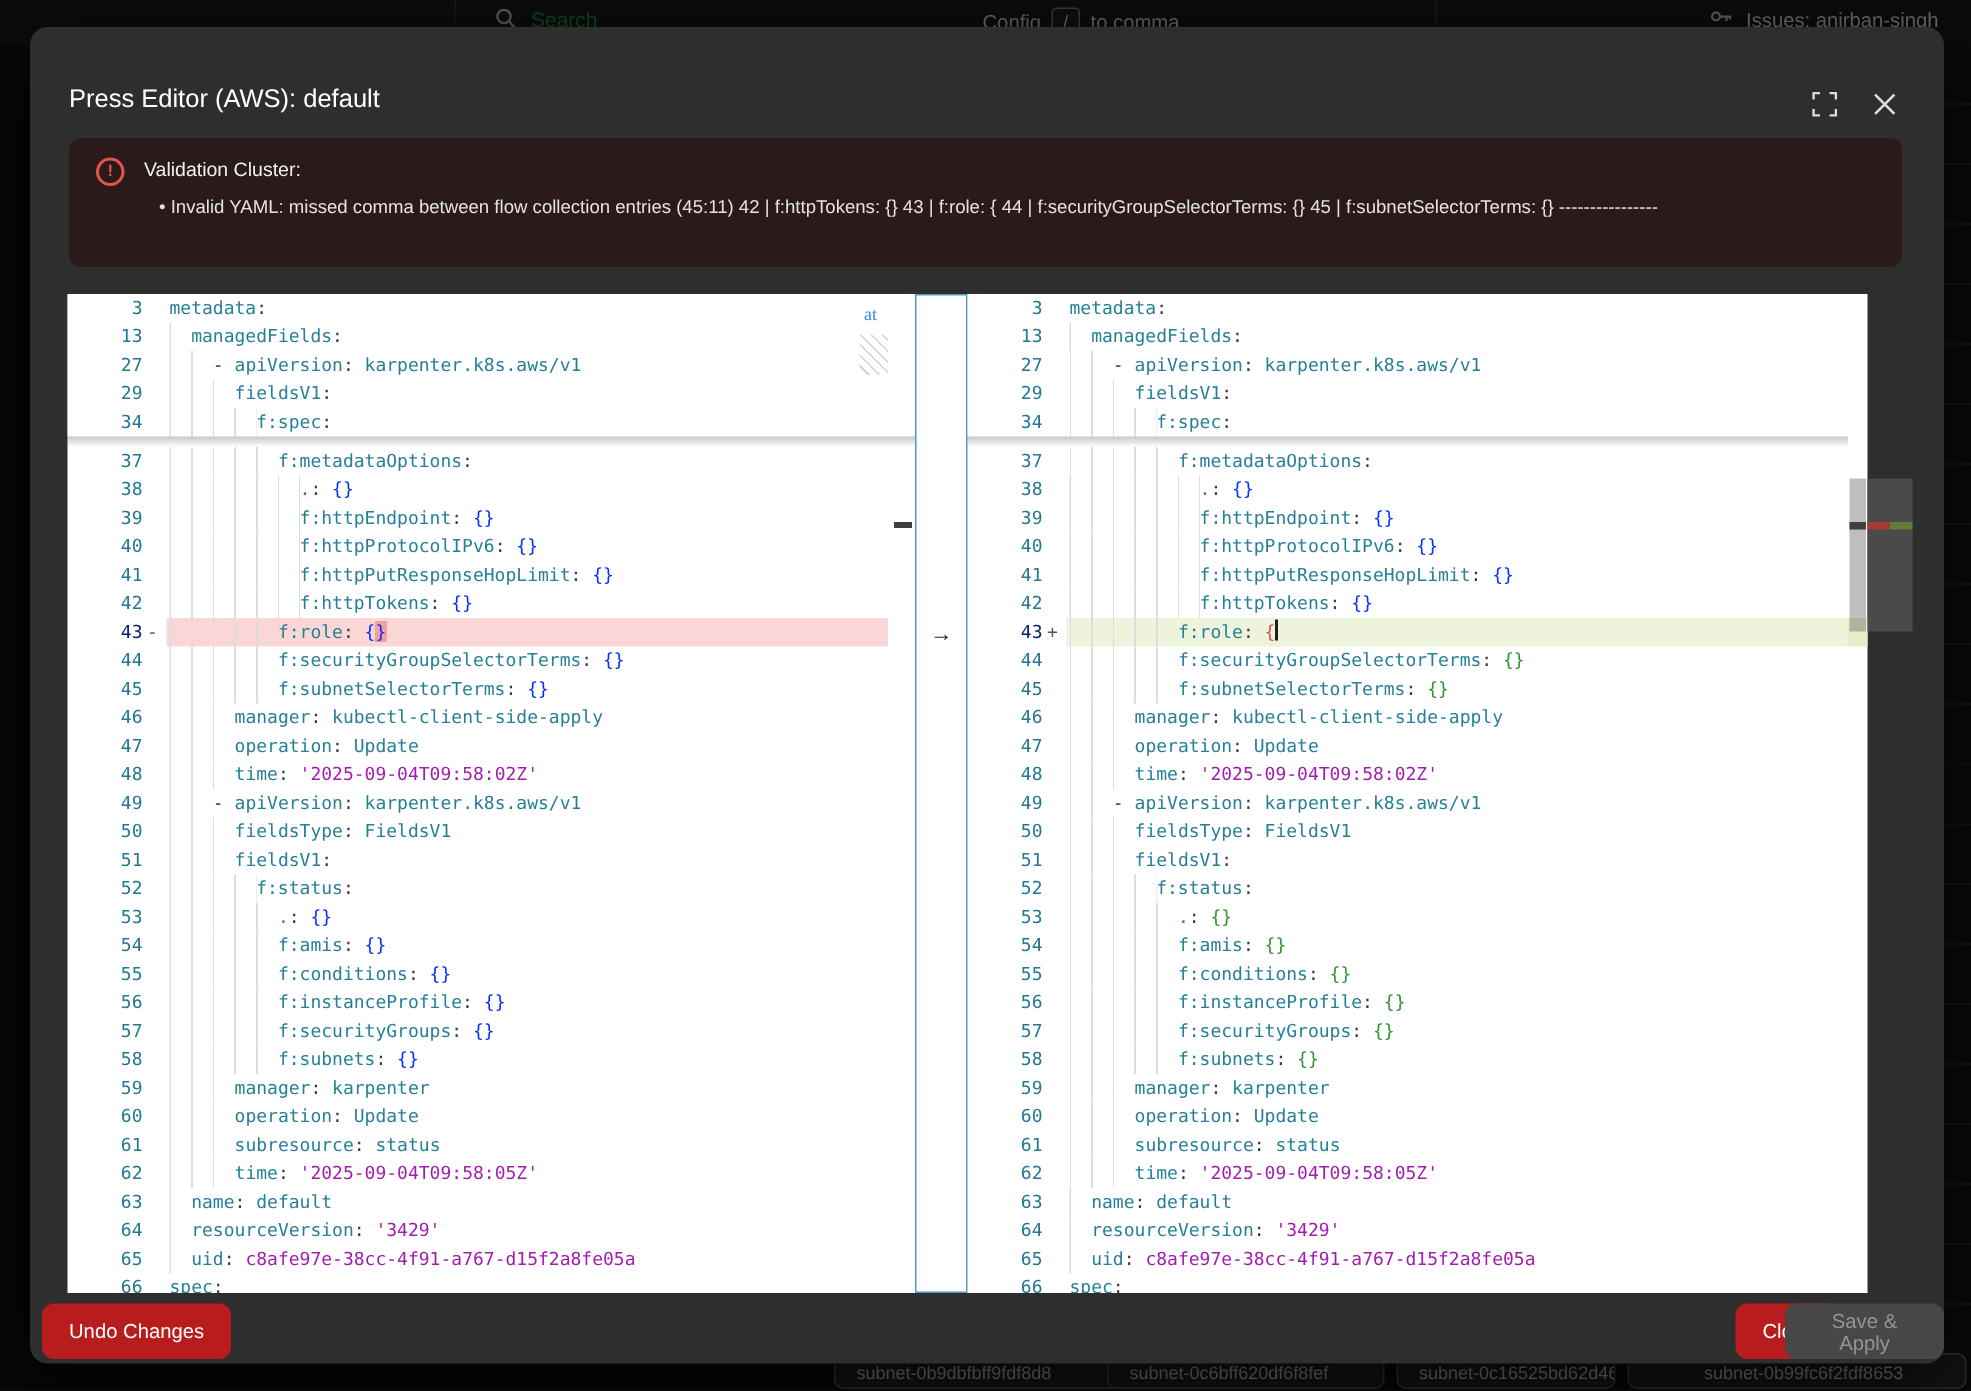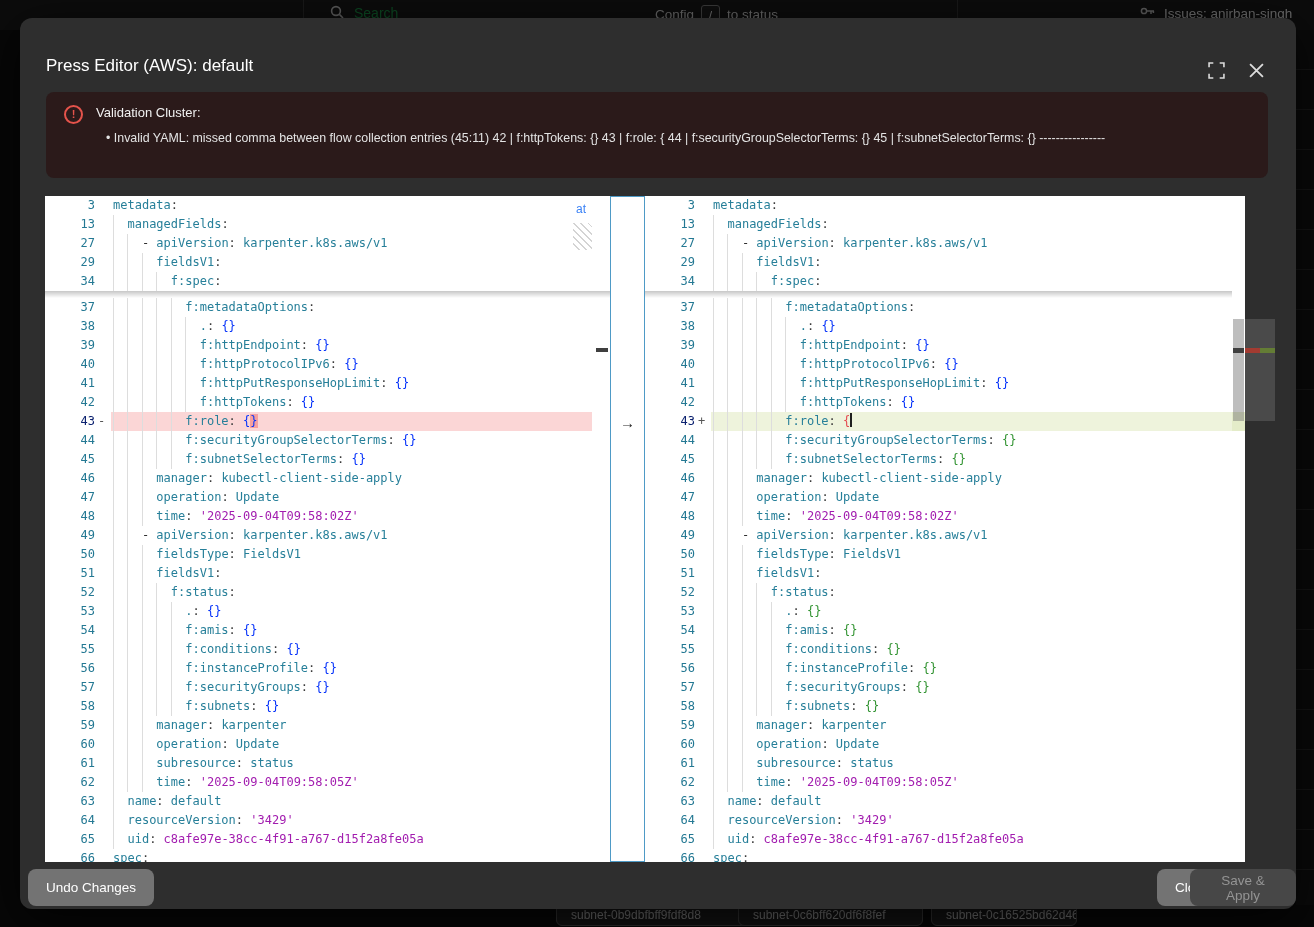--- a/index.html
+++ b/index.html
@@ -49,30 +49,30 @@
   .row .sign{position:absolute;left:53px;width:14px;color:#565656;z-index:2;}
   .row .guides{position:absolute;left:68px;top:0;height:19px;z-index:1;
        background:repeating-linear-gradient(to right,#dddddd 0 1px,transparent 1px 14.44px);}
   .row .txt{position:absolute;left:68px;top:0;z-index:2;}
   .row.del::before{content:"";position:absolute;left:66px;right:0;top:0;bottom:0;background:#fbd6d6;}
   .row.add::before{content:"";position:absolute;left:66px;right:0;top:0;bottom:0;background:#eef3dc;}
   .k{color:#267f99}.v{color:#267f99}.s{color:#a21caf}.p{color:#3b3b3b}.d{color:#303030}
   .b{color:#0431fa}.g{color:#319331}.e{color:#e4484e}
   .hl{background:#f5a0a0;}
   .cur{display:inline-block;width:0;border-left:2px solid #1f1f1f;height:14px;vertical-align:-2px;}
-  .artifact-at{position:absolute;left:531px;top:6px;font-family:Liberation Sans, sans-serif;font-size:12px;color:#3b82f6;z-index:4;}
+  .artifact-at{position:absolute;left:531px;top:6px;font-family:Liberation Serif, serif;font-size:12px;color:#3b82f6;z-index:4;}
   .hatch{position:absolute;left:528px;top:27px;width:36px;height:27px;z-index:4;opacity:.8;
          background:repeating-linear-gradient(45deg,transparent 0 4px,#c9c9c9 4px 5px);}
   .revert{position:absolute;left:0;top:216px;width:33px;height:19px;text-align:center;line-height:19px;
           font-size:15px;color:#1e1e1e;cursor:pointer;}
   .mark{position:absolute;}
   
   .btn{position:absolute;height:37px;border:none;border-radius:8px;font-family:"Liberation Sans",sans-serif;
        font-size:13.5px;cursor:pointer;padding:0 18px;}
-  .btn.dark{background:#737373;color:#ffffff;}
+  .btn.dark{background:#b91c1c;color:#ffffff;}
   .btn.disabled{background:#474747;color:#949494;cursor:default;}
 </style>
 </head>
 <body>
 
 <div id="app">
 
   <div class="topbar">
     <div class="vline" style="left:303px"></div>
     <div class="vline" style="left:957px"></div>
@@ -81,39 +81,40 @@
         <svg width="14" height="14" viewBox="0 0 14 14" fill="none" stroke="#a7a7a7" stroke-width="1.6">
           <circle cx="6" cy="6" r="4.4"></circle>
             <path d="M9.4 9.4 L13 13"></path>
         </svg>
       </span>
       <span>Search</span>
     </div>
     <div class="press-hint">
       <span>Config</span>
       <span class="keycap">/</span>
-      <span>to status</span>
+      <span>to comma</span>
     </div>
     <div class="cluster">
       <span>
         <svg width="16" height="14" viewBox="0 0 16 14" fill="none" stroke="#a7a7a7" stroke-width="1.5">
           <circle cx="4" cy="6" r="2.6"></circle>
             <path d="M6.6 6 H14 M11 6 v3 M13.4 6 v2"></path>
         </svg>
       </span>
       <span>Issues: anirban-singh</span>
     </div>
   </div>
 
   <div class="rstrip"></div>
 
   <div class="chiprow">
     <div class="chip" style="left:556px;width:202px">subnet-0b9dbfbff9fdf8d8</div>
     <div class="chip" style="left:738px;width:185px">subnet-0c6bff620df6f8fef</div>
     <div class="chip" style="left:931px;width:146px">subnet-0c16525bd62d4648b</div>
+    <div class="chip" style="left:1085px;width:226px;padding-left:50px">subnet-0b99fc6f2fdf8653</div>
   </div>
 
   <div class="backdrop"></div>
 
   <div class="modal">
     <div class="m-title">Press Editor (AWS): default</div>
 
     <div class="icon-btn" style="left:1186px">
       <span>
         <svg width="17" height="17" viewBox="0 0 16 16" fill="none" stroke="#dcdcdc" stroke-width="1.5">

